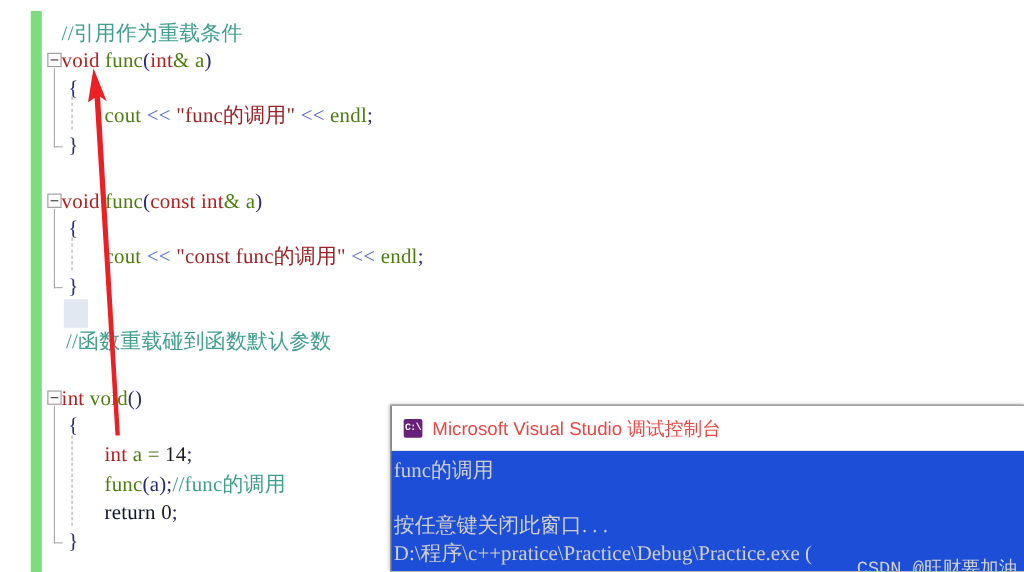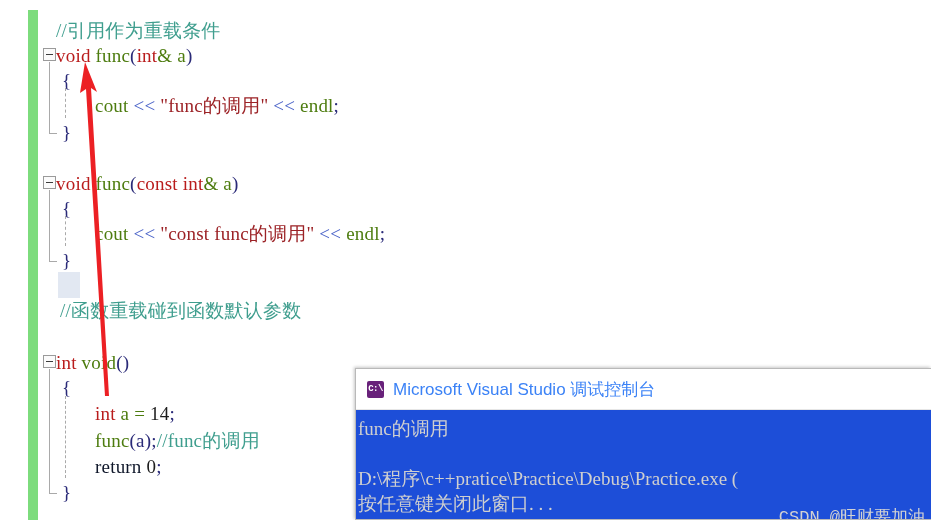--- a/index.html
+++ b/index.html
@@ -120,21 +120,21 @@
     display: flex;
     align-items: center;
     justify-content: center;
     letter-spacing: -0.5px;
     flex: 0 0 auto;
   }
   #console-title {
     margin-left: 9px;
     font-family: "Liberation Sans", sans-serif;
     font-size: 17px;
-    color: #3b82f6;
+    color: #ef4444;
     white-space: nowrap;
   }
   #console-body {
     position: relative;
     height: 122px;
     background: #1d4ed8;
     padding: 6px 0 0 2px;
   }
   .console-line {
     font-family: "Liberation Serif", "DejaVu Serif", serif;
@@ -204,20 +204,20 @@
 
   <div id="console">
     <div id="console-titlebar">
       <div id="console-icon">C:\</div>
       <div id="console-title">Microsoft Visual Studio 调试控制台</div>
     </div>
     <div id="console-body">
       <div id="console-lines">
           <div class="console-line">func的调用</div>
           <div class="console-line">&nbsp;</div>
+          <div class="console-line">按任意键关闭此窗口. . .</div>
           <div class="console-line">D:\程序\c++pratice\Practice\Debug\Practice.exe (</div>
-          <div class="console-line">按任意键关闭此窗口. . .</div>
         </div>
       <div id="console-watermark">CSDN @旺财要加油</div>
     </div>
   </div>
 
 </div>
 
 </body></html>

